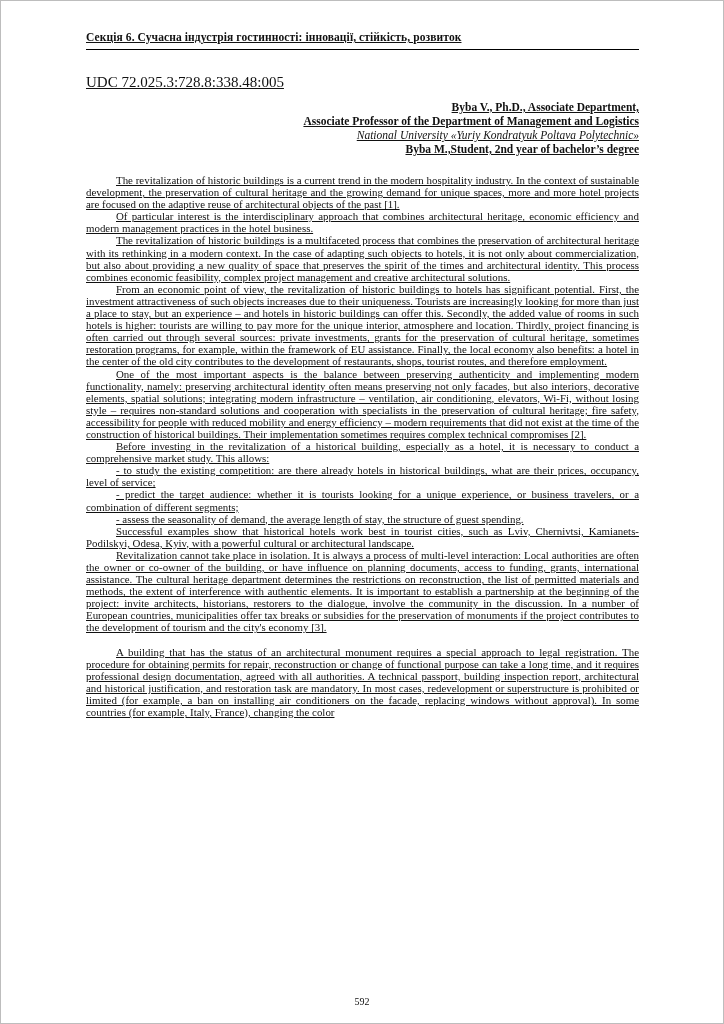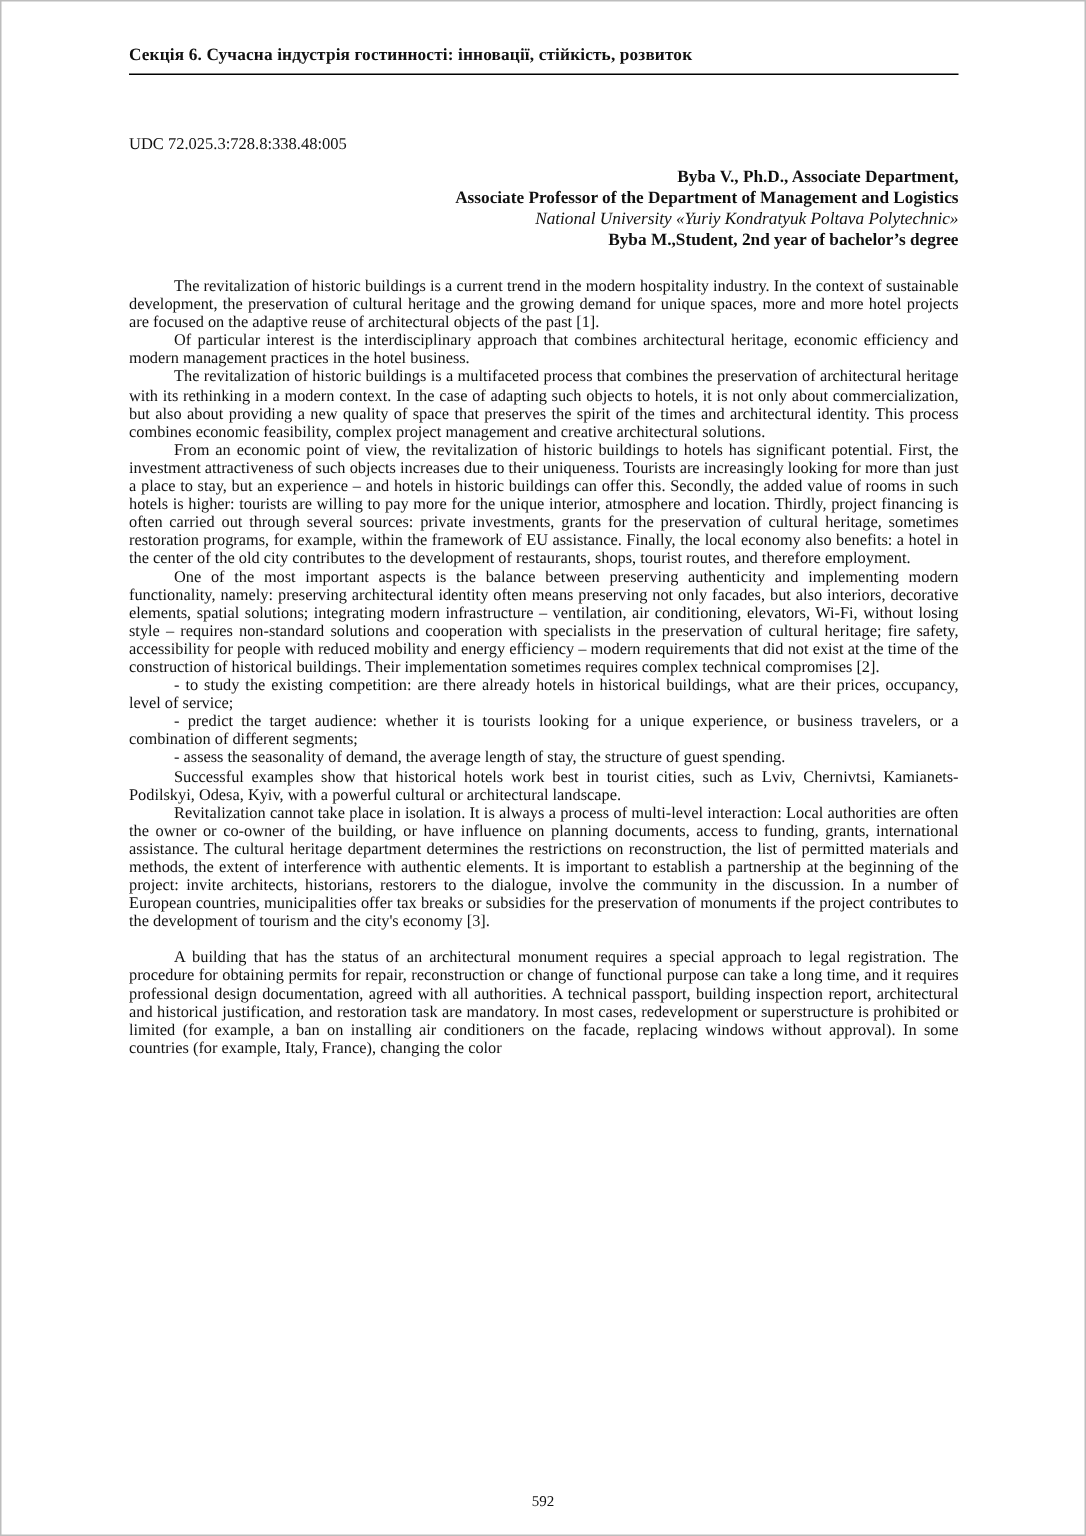--- a/index.html
+++ b/index.html
@@ -10,33 +10,34 @@
     position: relative;
     width: 724px;
     height: 1024px;
     margin: 0 auto;
     background: #ffffff;
     border: 1px solid #bdbdbd;
     overflow: hidden;
   }
   .content {
     padding: 30px 84px 0 85px;
+    text-decoration: underline;
   }
 
   .doc-header {
     font-size: 11.5px;
     font-weight: bold;
     padding-bottom: 6px;
     border-bottom: 1.6px solid #000;
     letter-spacing: 0.1px;
   }
 
   .udc {
-    margin-top: 40px;
-    font-size: 11px;
+    margin-top: 24px;
+    font-size: 15px;
   }
 
   .authors {
     margin-top: 9px;
     text-align: right;
     font-size: 11.5px;
     line-height: 14px;
   }
   .author-line.bold { font-weight: bold; }
   .author-line.italic { font-style: italic; }
@@ -90,20 +91,21 @@
       </div>
 
 
     <div class="paper-body">
         <div class="section">
           <p>The revitalization of historic buildings is a current trend in the modern hospitality industry. In the context of sustainable development, the preservation of cultural heritage and the growing demand for unique spaces, more and more hotel projects are focused on the adaptive reuse of architectural objects of the past [1].</p>
           <p>Of particular interest is the interdisciplinary approach that combines architectural heritage, economic efficiency and modern management practices in the hotel business.</p>
           <p>The revitalization of historic buildings is a multifaceted process that combines the preservation of architectural heritage with its rethinking in a modern context. In the case of adapting such objects to hotels, it is not only about commercialization, but also about providing a new quality of space that preserves the spirit of the times and architectural identity. This process combines economic feasibility, complex project management and creative architectural solutions.</p>
           <p>From an economic point of view, the revitalization of historic buildings to hotels has significant potential. First, the investment attractiveness of such objects increases due to their uniqueness. Tourists are increasingly looking for more than just a place to stay, but an experience – and hotels in historic buildings can offer this. Secondly, the added value of rooms in such hotels is higher: tourists are willing to pay more for the unique interior, atmosphere and location. Thirdly, project financing is often carried out through several sources: private investments, grants for the preservation of cultural heritage, sometimes restoration programs, for example, within the framework of EU assistance. Finally, the local economy also benefits: a hotel in the center of the old city contributes to the development of restaurants, shops, tourist routes, and therefore employment.</p>
           <p>One of the most important aspects is the balance between preserving authenticity and implementing modern functionality, namely: preserving architectural identity often means preserving not only facades, but also interiors, decorative elements, spatial solutions; integrating modern infrastructure – ventilation, air conditioning, elevators, Wi-Fi, without losing style – requires non-standard solutions and cooperation with specialists in the preservation of cultural heritage; fire safety, accessibility for people with reduced mobility and energy efficiency – modern requirements that did not exist at the time of the construction of historical buildings. Their implementation sometimes requires complex technical compromises [2].</p>
+          <p>Before investing in the revitalization of a historical building, especially as a hotel, it is necessary to conduct a comprehensive market study. This allows:</p>
           <p>- to study the existing competition: are there already hotels in historical buildings, what are their prices, occupancy, level of service;</p>
           <p>- predict the target audience: whether it is tourists looking for a unique experience, or business travelers, or a combination of different segments;</p>
           <p>- assess the seasonality of demand, the average length of stay, the structure of guest spending.</p>
           <p>Successful examples show that historical hotels work best in tourist cities, such as Lviv, Chernivtsi, Kamianets-Podilskyi, Odesa, Kyiv, with a powerful cultural or architectural landscape.</p>
           <p>Revitalization cannot take place in isolation. It is always a process of multi-level interaction: Local authorities are often the owner or co-owner of the building, or have influence on planning documents, access to funding, grants, international assistance. The cultural heritage department determines the restrictions on reconstruction, the list of permitted materials and methods, the extent of interference with authentic elements. It is important to establish a partnership at the beginning of the project: invite architects, historians, restorers to the dialogue, involve the community in the discussion. In a number of European countries, municipalities offer tax breaks or subsidies for the preservation of monuments if the project contributes to the development of tourism and the city's economy [3].</p>
         </div>
         <div class="section">
           <p>A building that has the status of an architectural monument requires a special approach to legal registration. The procedure for obtaining permits for repair, reconstruction or change of functional purpose can take a long time, and it requires professional design documentation, agreed with all authorities. A technical passport, building inspection report, architectural and historical justification, and restoration task are mandatory. In most cases, redevelopment or superstructure is prohibited or limited (for example, a ban on installing air conditioners on the facade, replacing windows without approval). In some countries (for example, Italy, France), changing the color</p>
         </div>
       </div>

